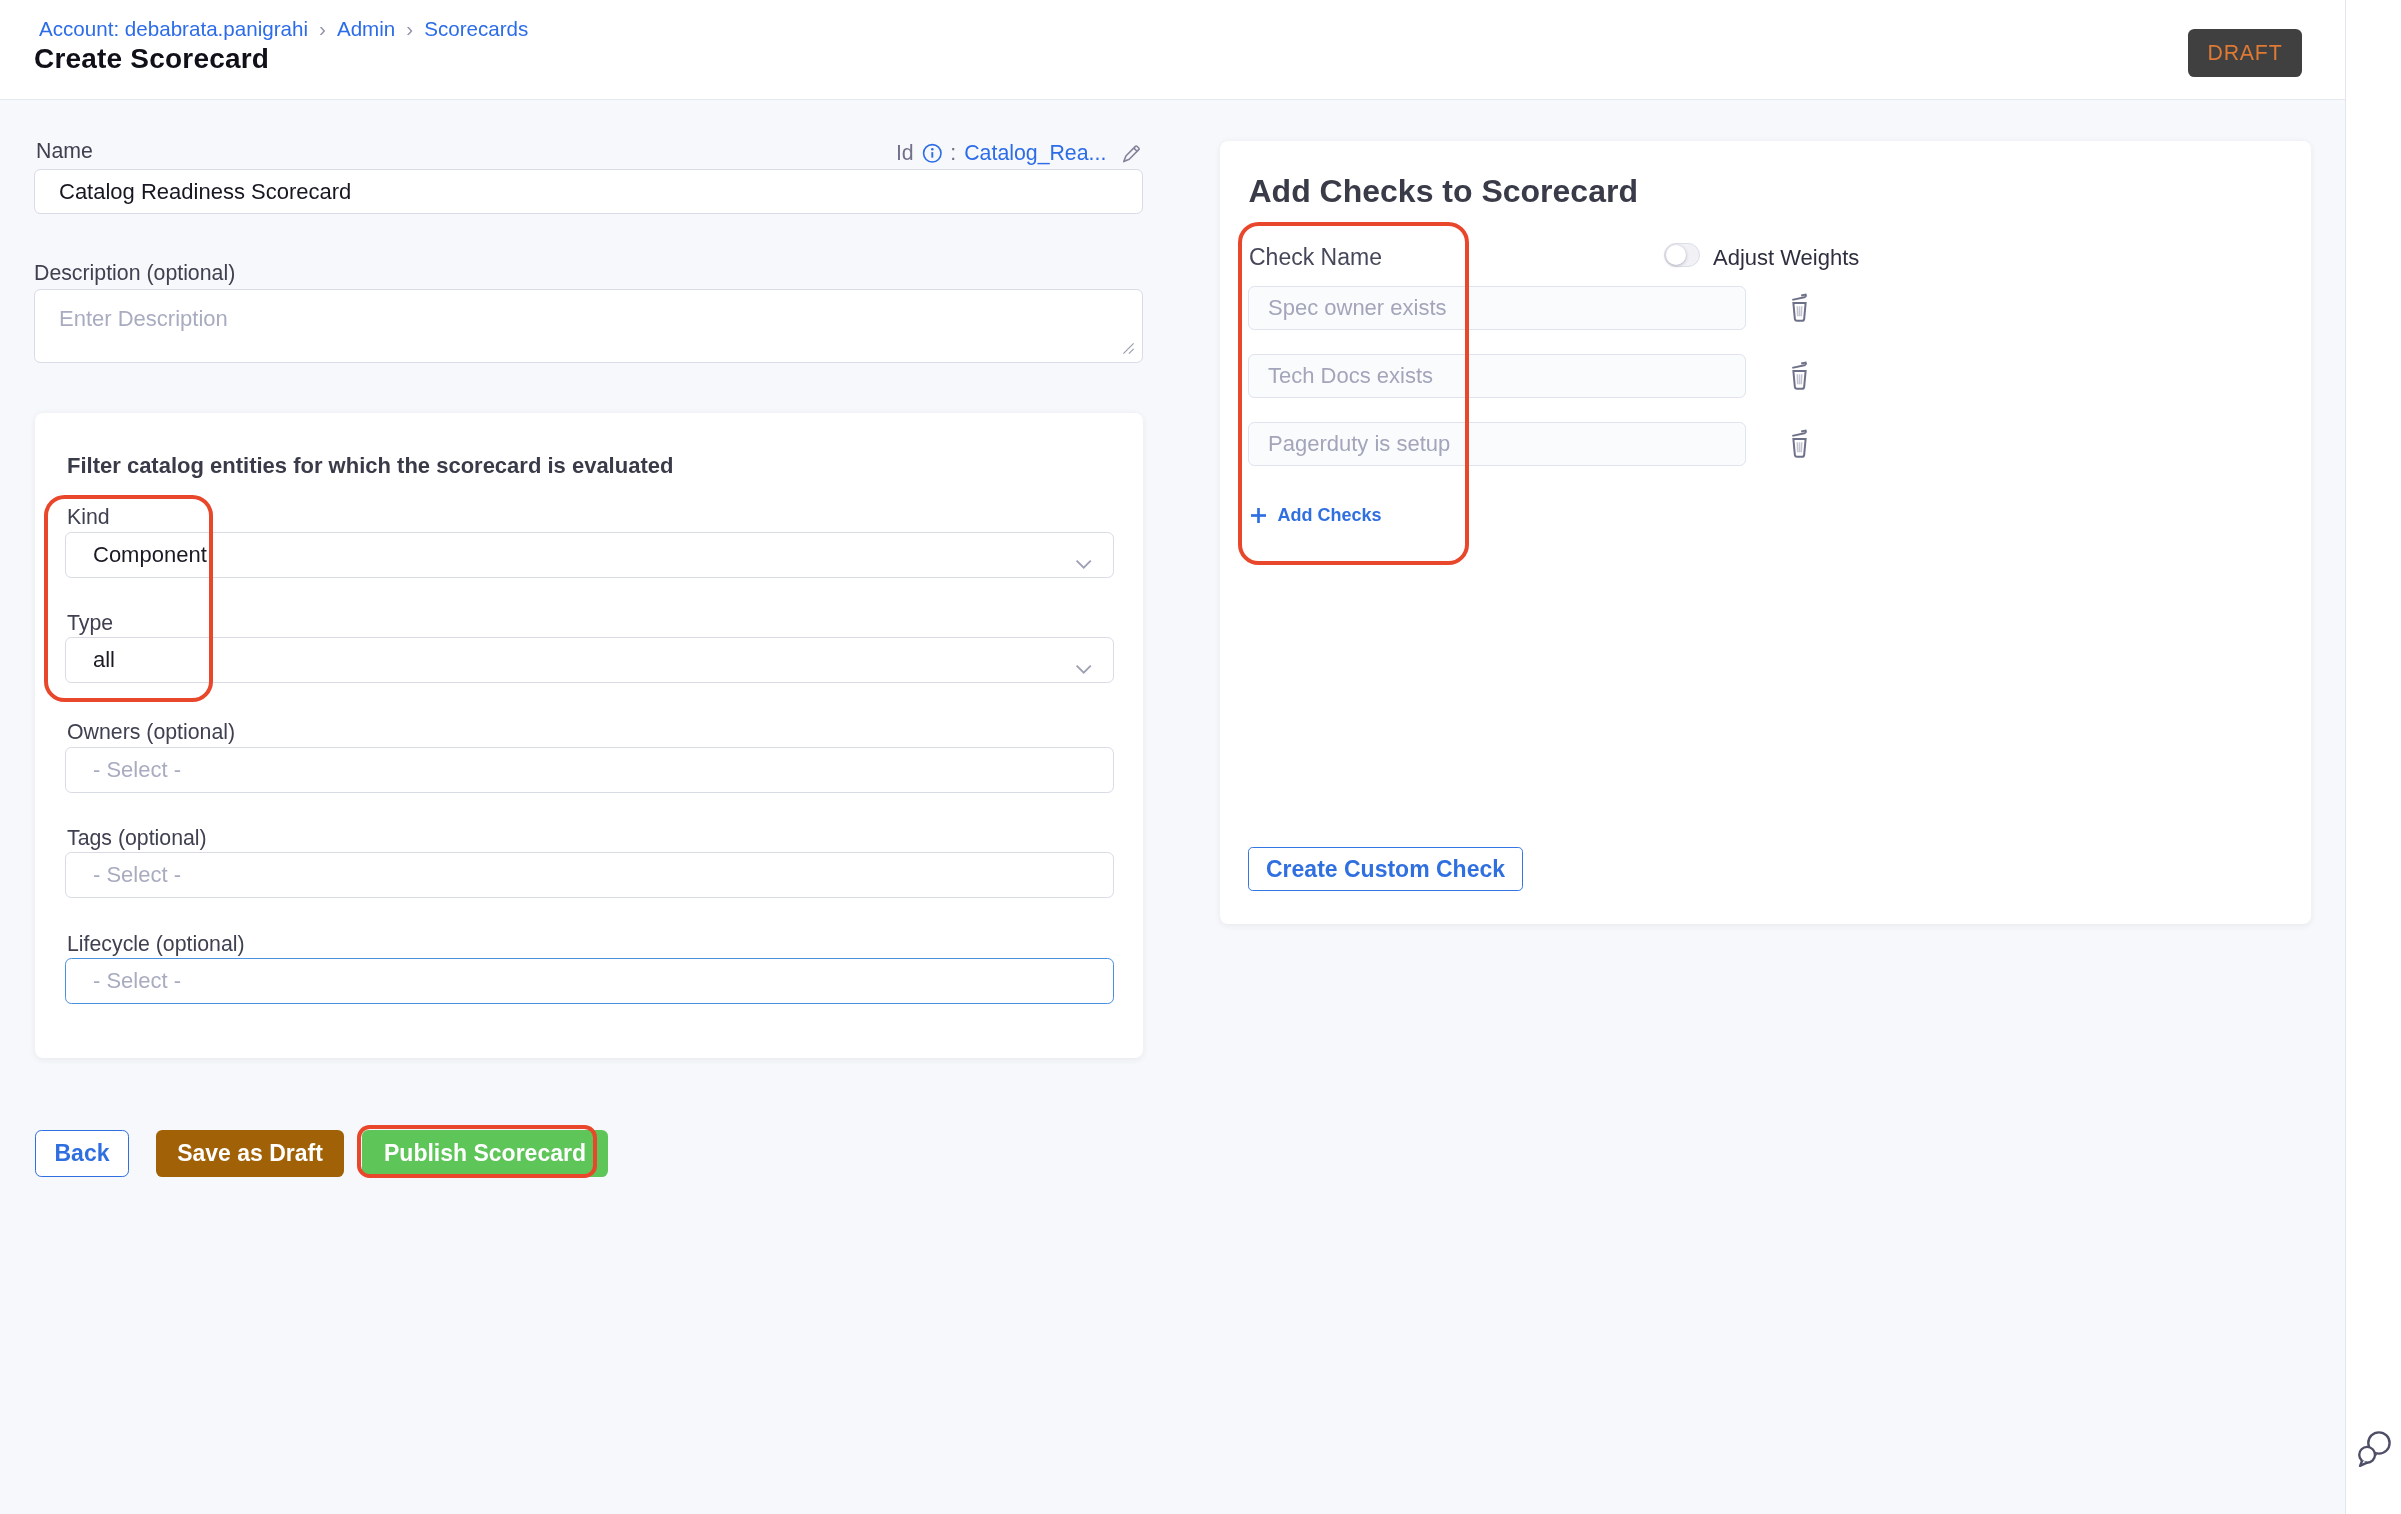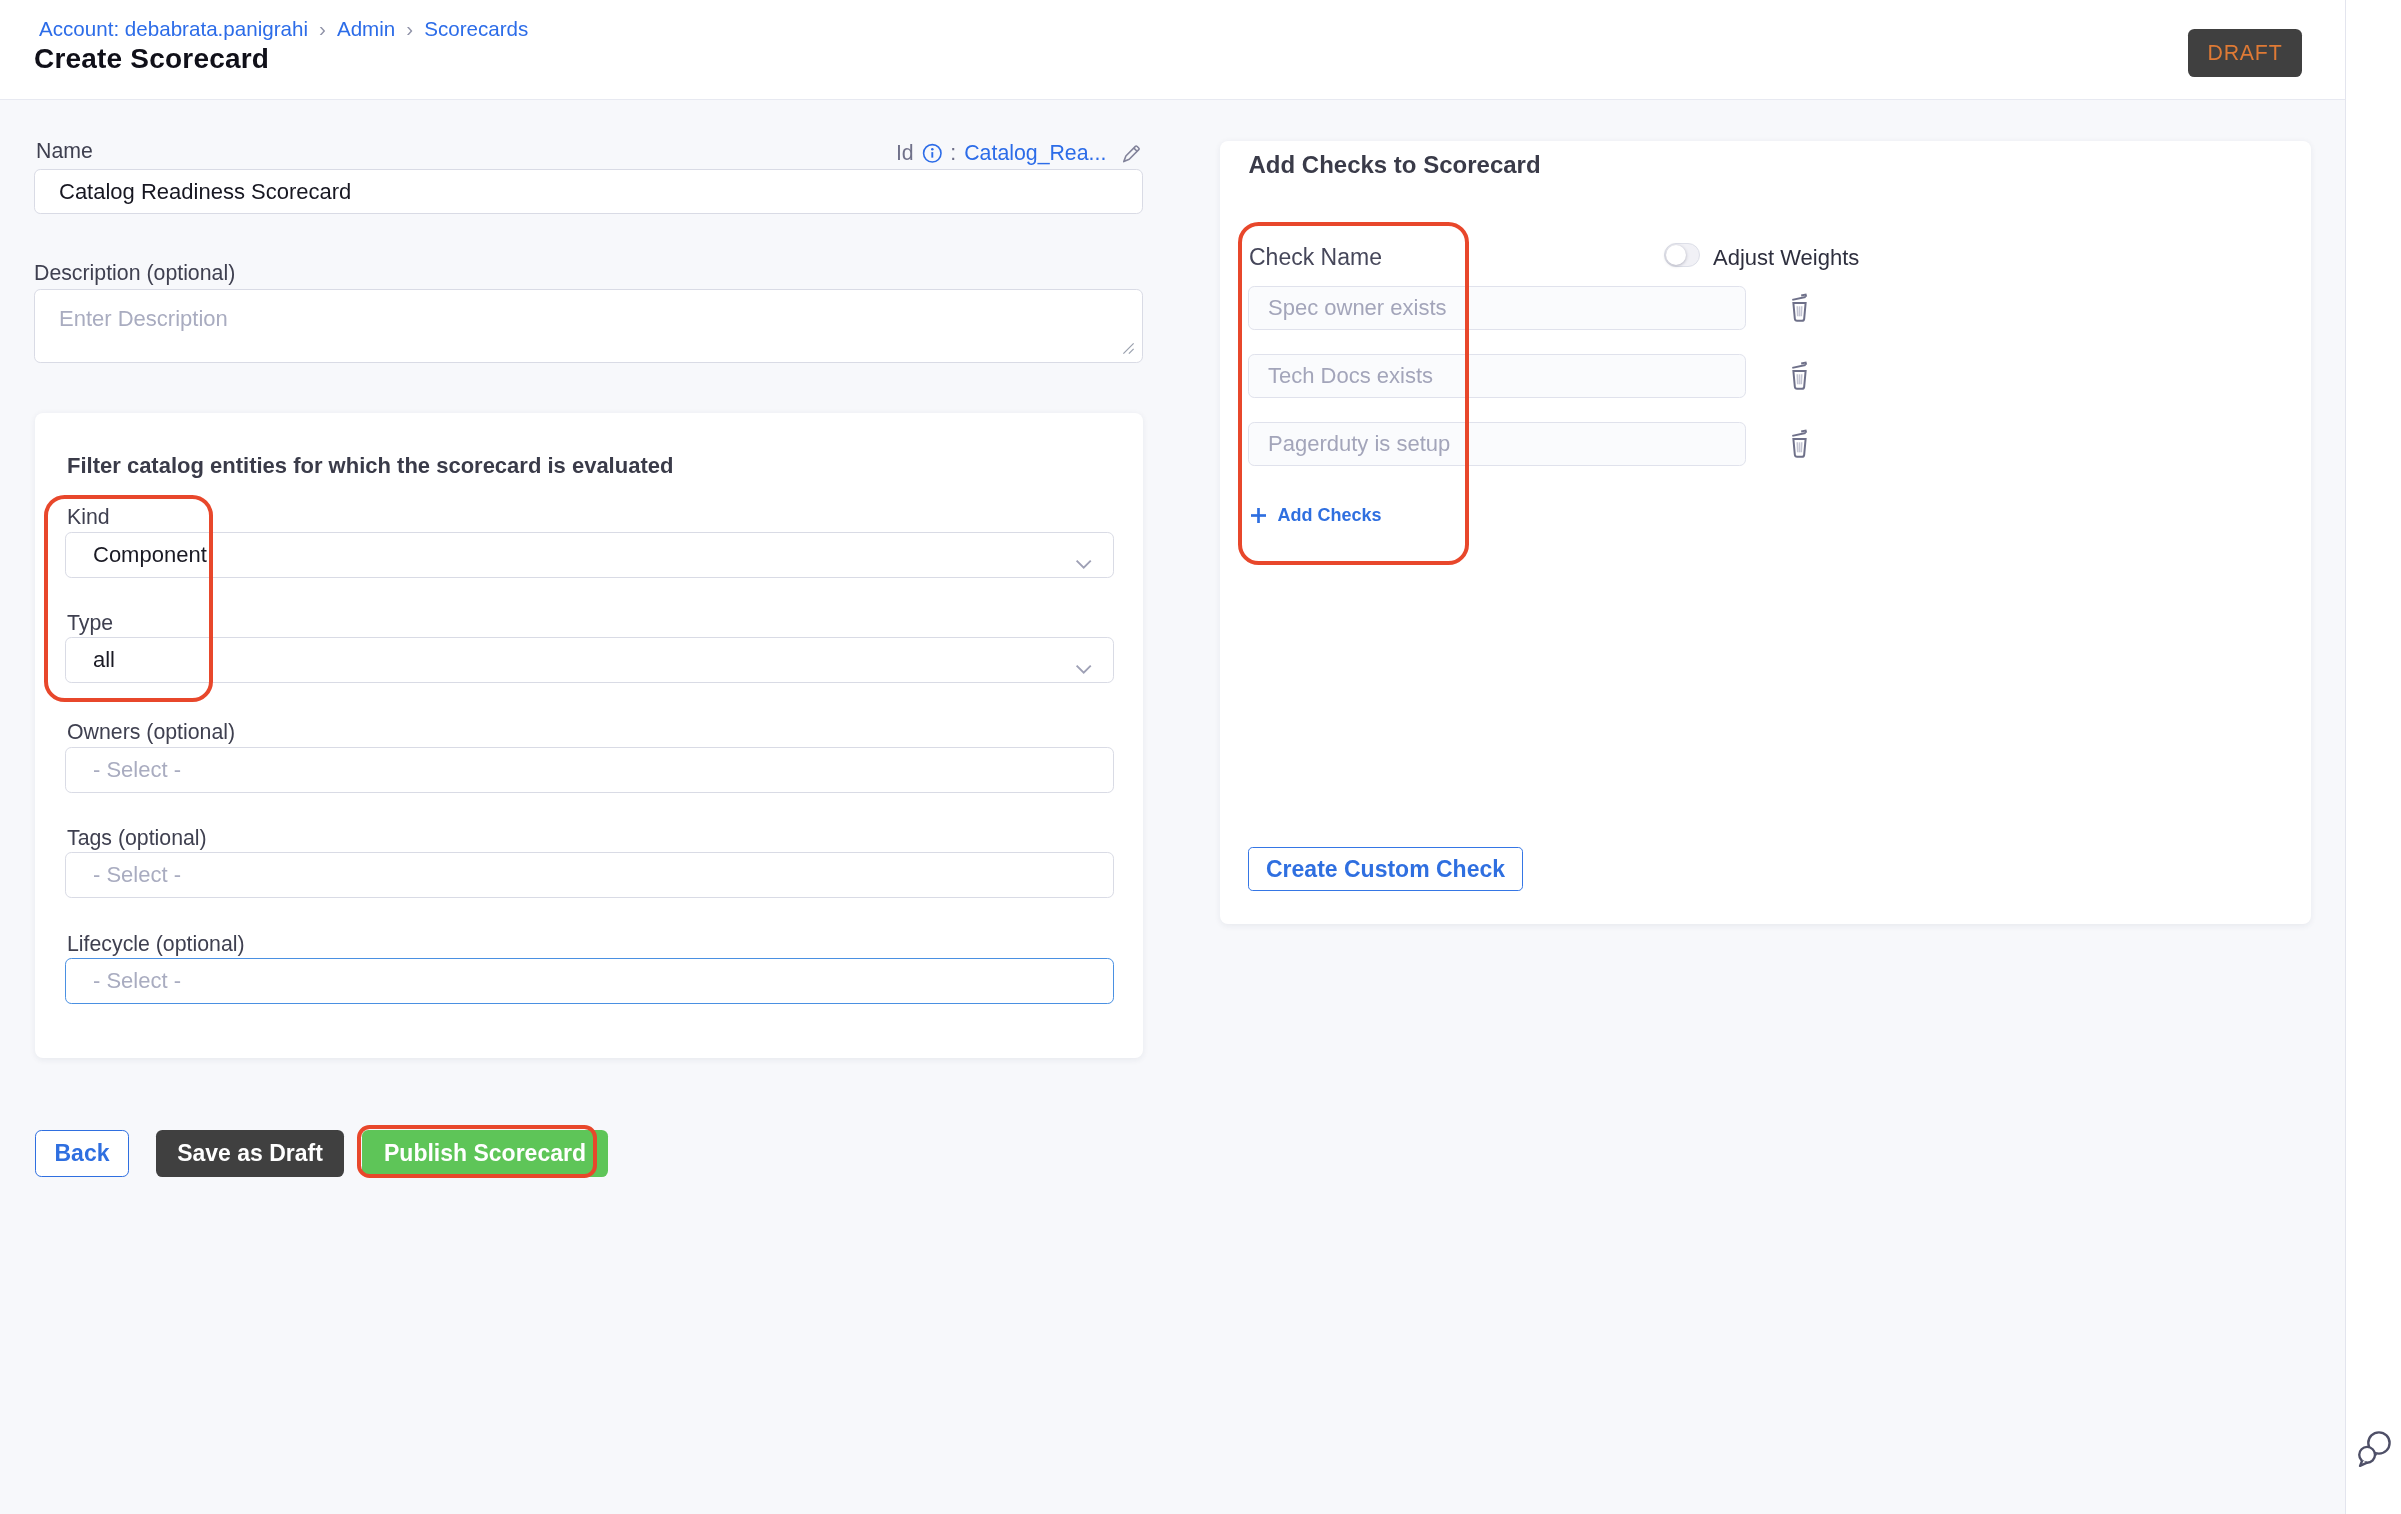--- a/index.html
+++ b/index.html
@@ -40,27 +40,27 @@
   .filter-card { left:35px; top:413px; width:1108px; height:645px; }
   .filter-heading { position:absolute; left:32px; top:40px; font-size:22px; font-weight:bold; color:#3a3b49; }
   .f-label { position:absolute; left:32px; font-size:21.3px; color:#3f4050; }
   .f-input { position:absolute; left:30px; width:1049px; height:46px; background:#fff; border:0.8px solid #d9dbe5; border-radius:6.3px; font-size:22px; color:#1a1a24; padding:0 27px; display:flex; align-items:center; cursor:pointer; }
   .f-input .chev { position:absolute; right:20.6px; top:17.4px; }
   .f-input.focused { border:1.6px solid #4a90e2; }
 
   
   .btn { position:absolute; top:1130px; height:47px; border-radius:6.3px; font-size:23px; font-weight:bold; display:flex; align-items:center; justify-content:center; cursor:pointer; font-family:"Liberation Sans", sans-serif; }
   .btn-back { left:35px; width:94px; background:#fff; border:1.6px solid #2f6fe0; color:#2f6fe0; }
-  .btn-save { left:156px; width:188px; background:#404040; color:#fff; border:none; }
+  .btn-save { left:156px; width:188px; background:#a16207; color:#fff; border:none; }
   .btn-publish { left:362px; width:246px; background:#5ec558; color:#fff; border:none; }
   .publish-ring { left:357px; top:1125px; width:240px; height:53px; border-radius:12.6px; }
 
   
   .checks-card { left:1220px; top:141px; width:1091px; height:783px; }
-  .checks-heading { position:absolute; left:28.5px; top:10px; font-size:24px; font-weight:bold; color:#3a3b49; }
+  .checks-heading { position:absolute; left:28.5px; top:32px; font-size:32px; font-weight:bold; color:#3a3b49; }
   .checkname-label { position:absolute; left:29px; top:103px; font-size:23px; color:#46475a; }
   .toggle { position:absolute; left:444px; top:102px; width:36px; height:24px; border-radius:12.6px; background:#f1f1f6; border:0.8px solid #dddfe8; cursor:pointer; }
   .toggle .knob { position:absolute; left:0.8px; top:0.8px; width:20.6px; height:20.6px; border-radius:50%; background:#fff; box-shadow:0 0.8px 3.2px rgba(40,40,70,.35); }
   .adjust-label { position:absolute; left:493px; top:104px; font-size:22px; color:#2e2f3e; }
   .check-input { position:absolute; left:28px; width:498px; height:44px; background:#fafbfd; border:0.8px solid #e0e2ec; border-radius:6.3px; font-size:22px; color:#a3a5ba; padding:0 19px; display:flex; align-items:center; }
   .trash-btn { position:absolute; left:564px; width:30px; height:32px; cursor:pointer; background:none; border:none; }
   .add-checks { position:absolute; left:29px; top:364px; display:flex; align-items:center; gap:9.5px; color:#2f6fe0; font-size:18px; font-weight:bold; cursor:pointer; }
   .create-custom { position:absolute; left:28px; top:706px; width:275px; height:44px; background:#fff; border:1.6px solid #3576e5; border-radius:4.7px; color:#2f6fe0; font-size:23px; font-weight:bold; display:flex; align-items:center; justify-content:center; cursor:pointer; }
 </style>
 </head>

